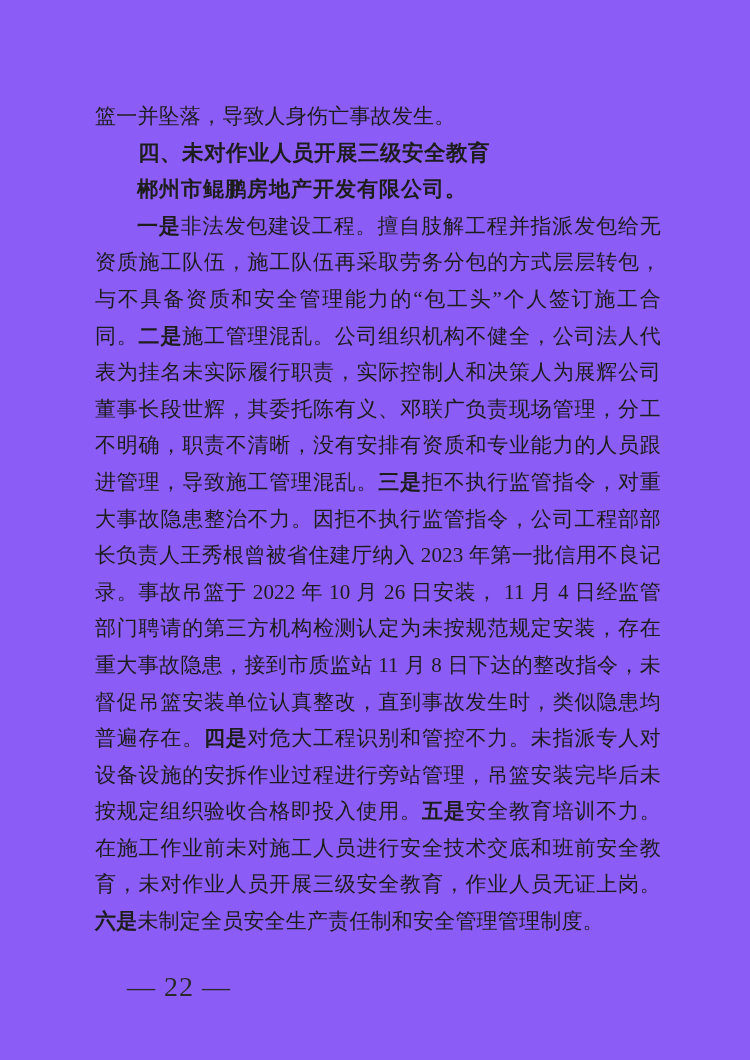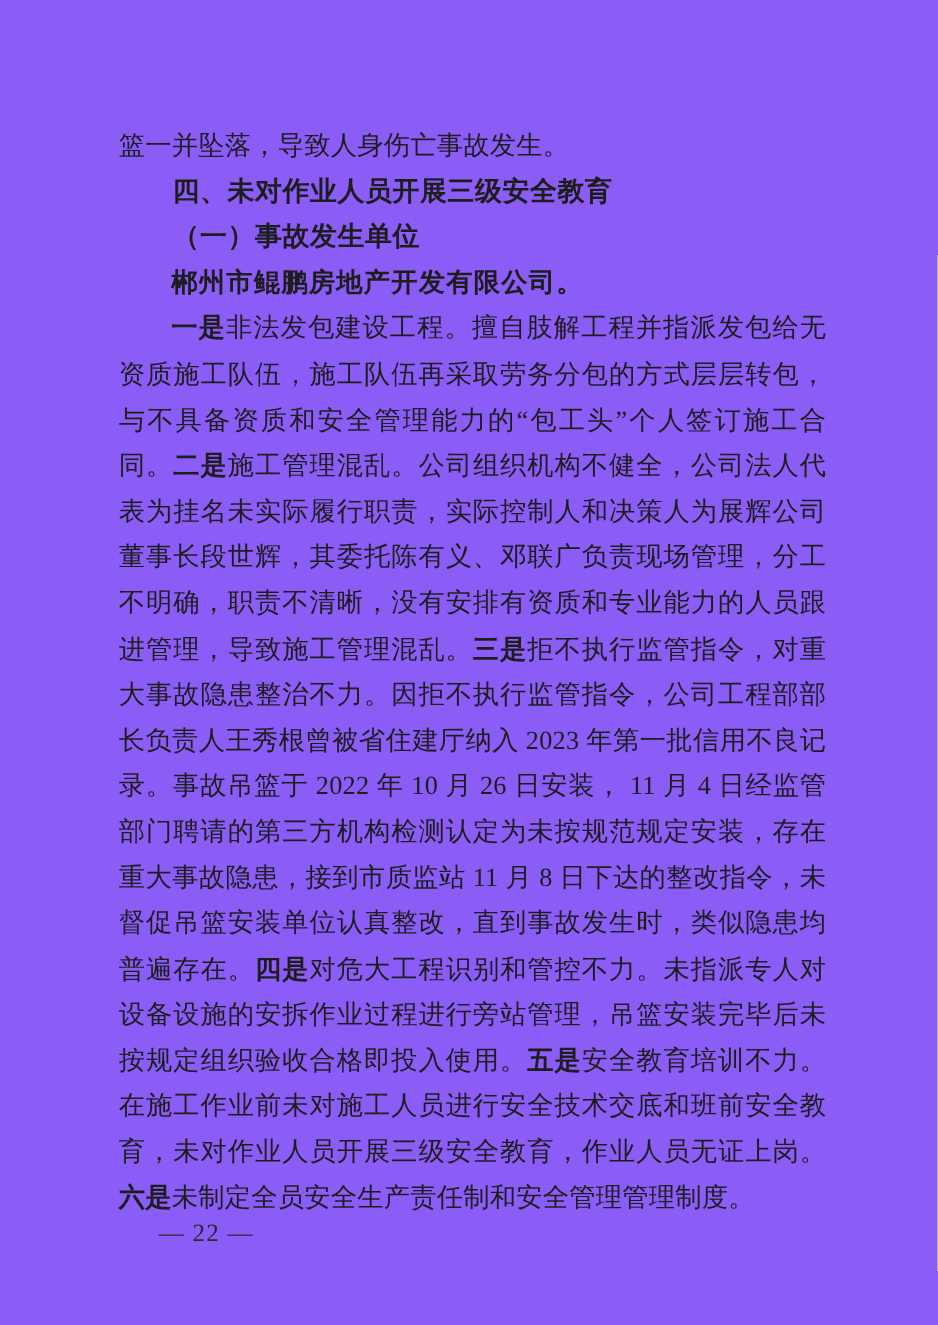--- a/index.html
+++ b/index.html
@@ -49,43 +49,40 @@
     letter-spacing: 0.5px;
   }
   .company {
     font-weight: bold;
     letter-spacing: 1px;
   }
   .footer {
     position: absolute;
     left: 127px;
     top: 972px;
-    font-size: 20px;
+    font-size: 28px;
     line-height: 30px;
     color: #2a2a2a;
     letter-spacing: 1px;
   }
 </style>
 </head>
 <body>
 
 <div class="page">
   <div class="content">
 
     <p class="line">
       <span>篮一并坠落，导致人身伤亡事故发生。</span>
     </p>
 
     <p class="section-heading">
       <span>四、未对作业人员开展三级安全教育</span>
     </p>
 
-    <p class="subsection-heading">
-      <span>（一）事故发生单位</span>
-    </p>
 
     <p class="line indent company">
       <span>郴州市鲲鹏房地产开发有限公司。</span>
     </p>
 
     <p class="line indent">
       <span class="b">一是</span><span>非法发包建设工程。擅自肢解工程并指派发包给无资质施工队伍，施工队伍再采取劳务分包的方式层层转包，与不具备资质和安全管理能力的“包工头”个人签订施工合同。</span><span class="b">二是</span><span>施工管理混乱。公司组织机构不健全，公司法人代表为挂名未实际履行职责，实际控制人和决策人为展辉公司董事长段世辉，其委托陈有义、邓联广负责现场管理，分工不明确，职责不清晰，没有安排有资质和专业能力的人员跟进管理，导致施工管理混乱。</span><span class="b">三是</span><span>拒不执行监管指令，对重大事故隐患整治不力。因拒不执行监管指令，公司工程部部长负责人王秀根曾被省住建厅纳入 2023 年第一批信用不良记录。事故吊篮于 2022 年 10 月 26 日安装， 11 月 4 日经监管部门聘请的第三方机构检测认定为未按规范规定安装，存在重大事故隐患，接到市质监站 11 月 8 日下达的整改指令，未督促吊篮安装单位认真整改，直到事故发生时，类似隐患均普遍存在。</span><span class="b">四是</span><span>对危大工程识别和管控不力。未指派专人对设备设施的安拆作业过程进行旁站管理，吊篮安装完毕后未按规定组织验收合格即投入使用。</span><span class="b">五是</span><span>安全教育培训不力。在施工作业前未对施工人员进行安全技术交底和班前安全教育，未对作业人员开展三级安全教育，作业人员无证上岗。</span><span class="b">六是</span><span>未制定全员安全生产责任制和安全管理管理制度。</span>
     </p>
 
   </div>

